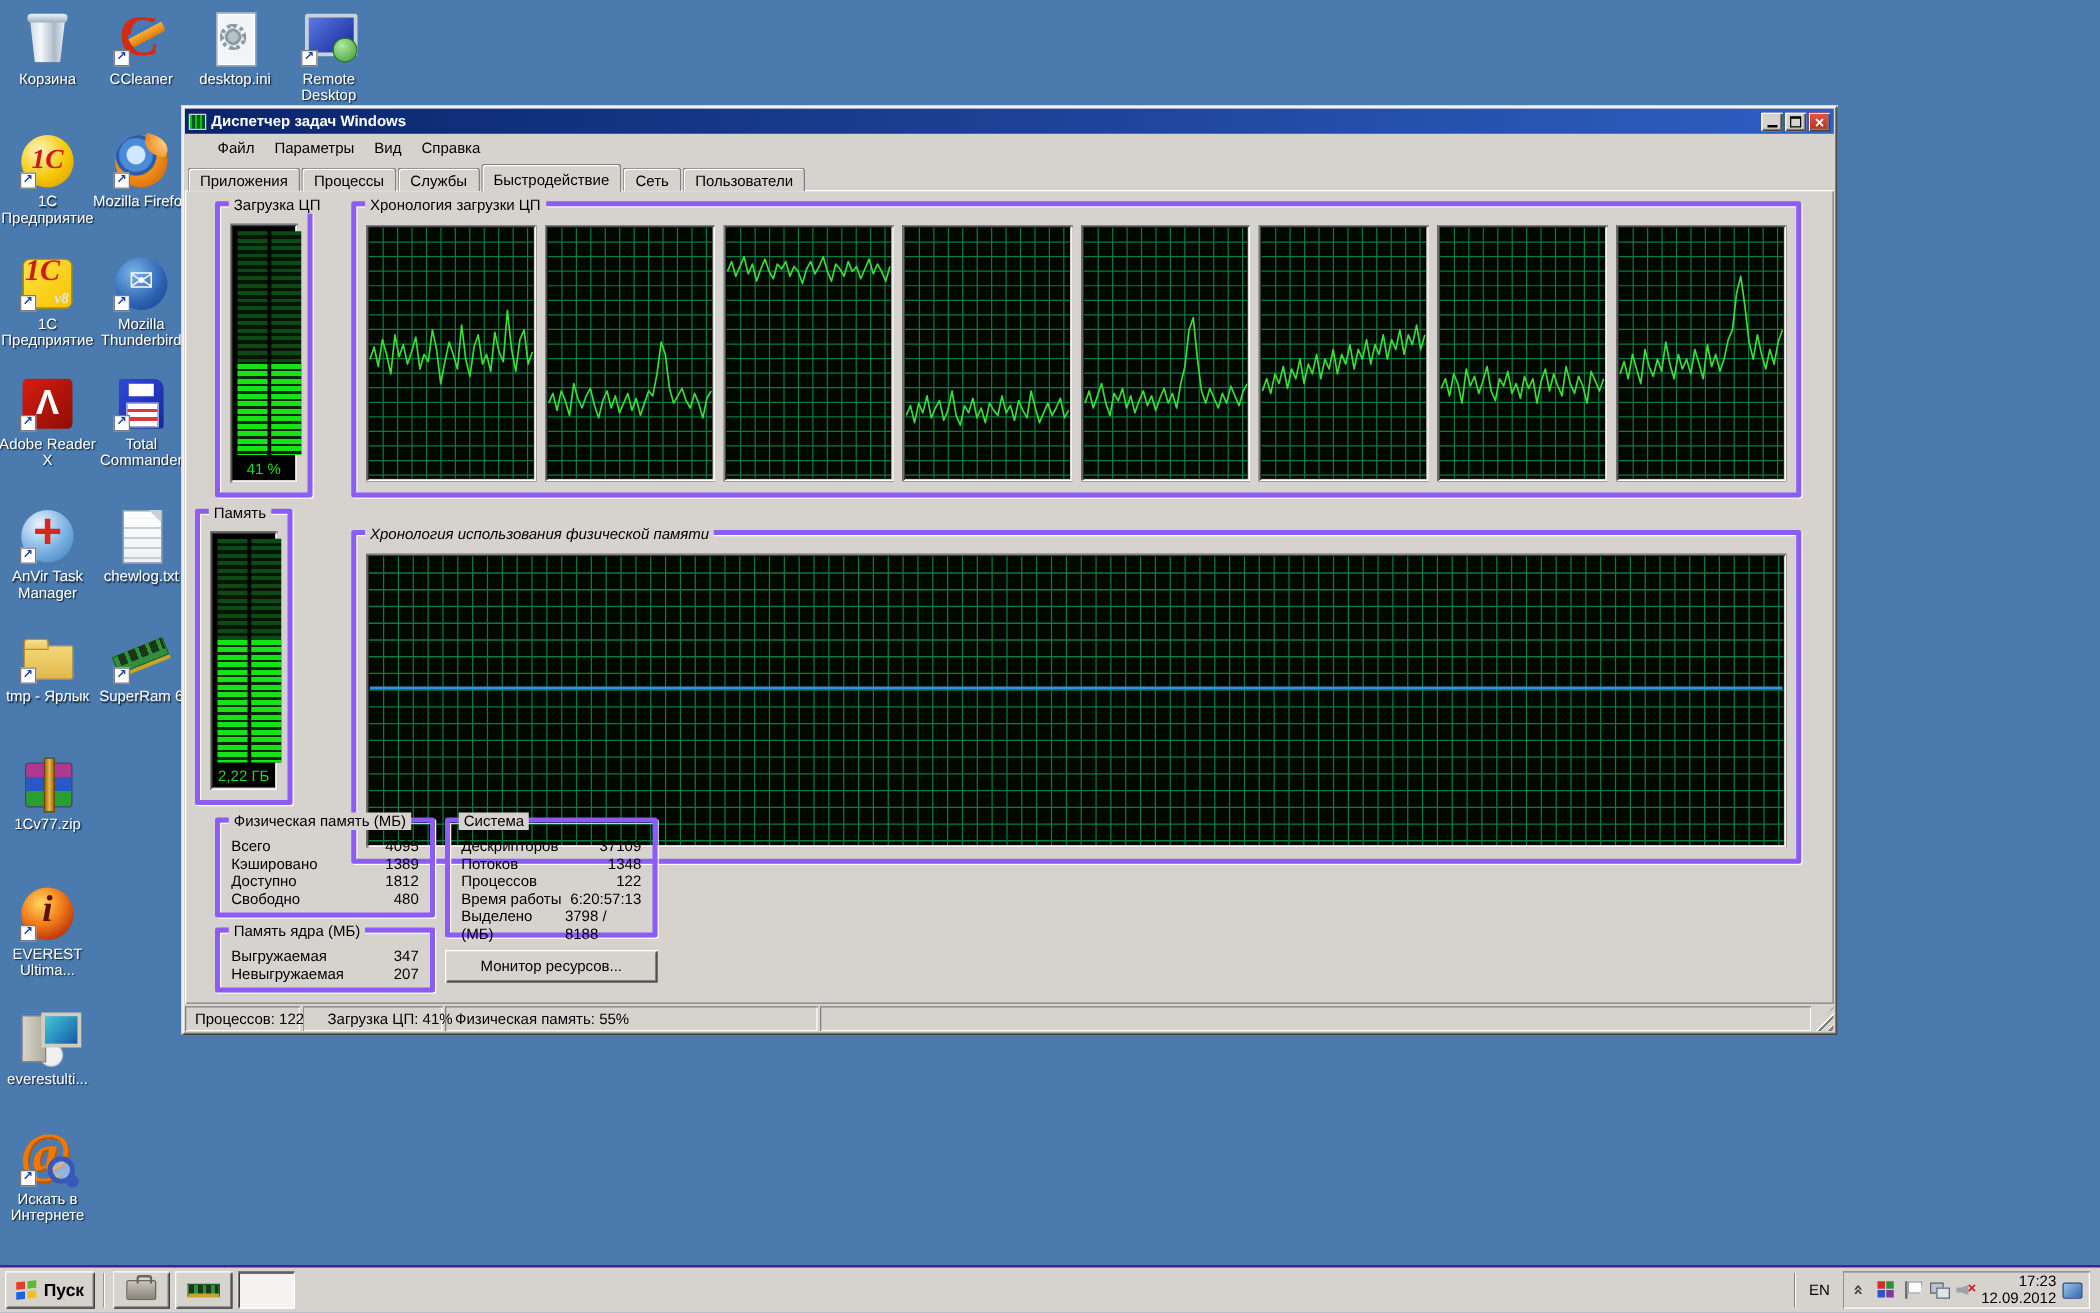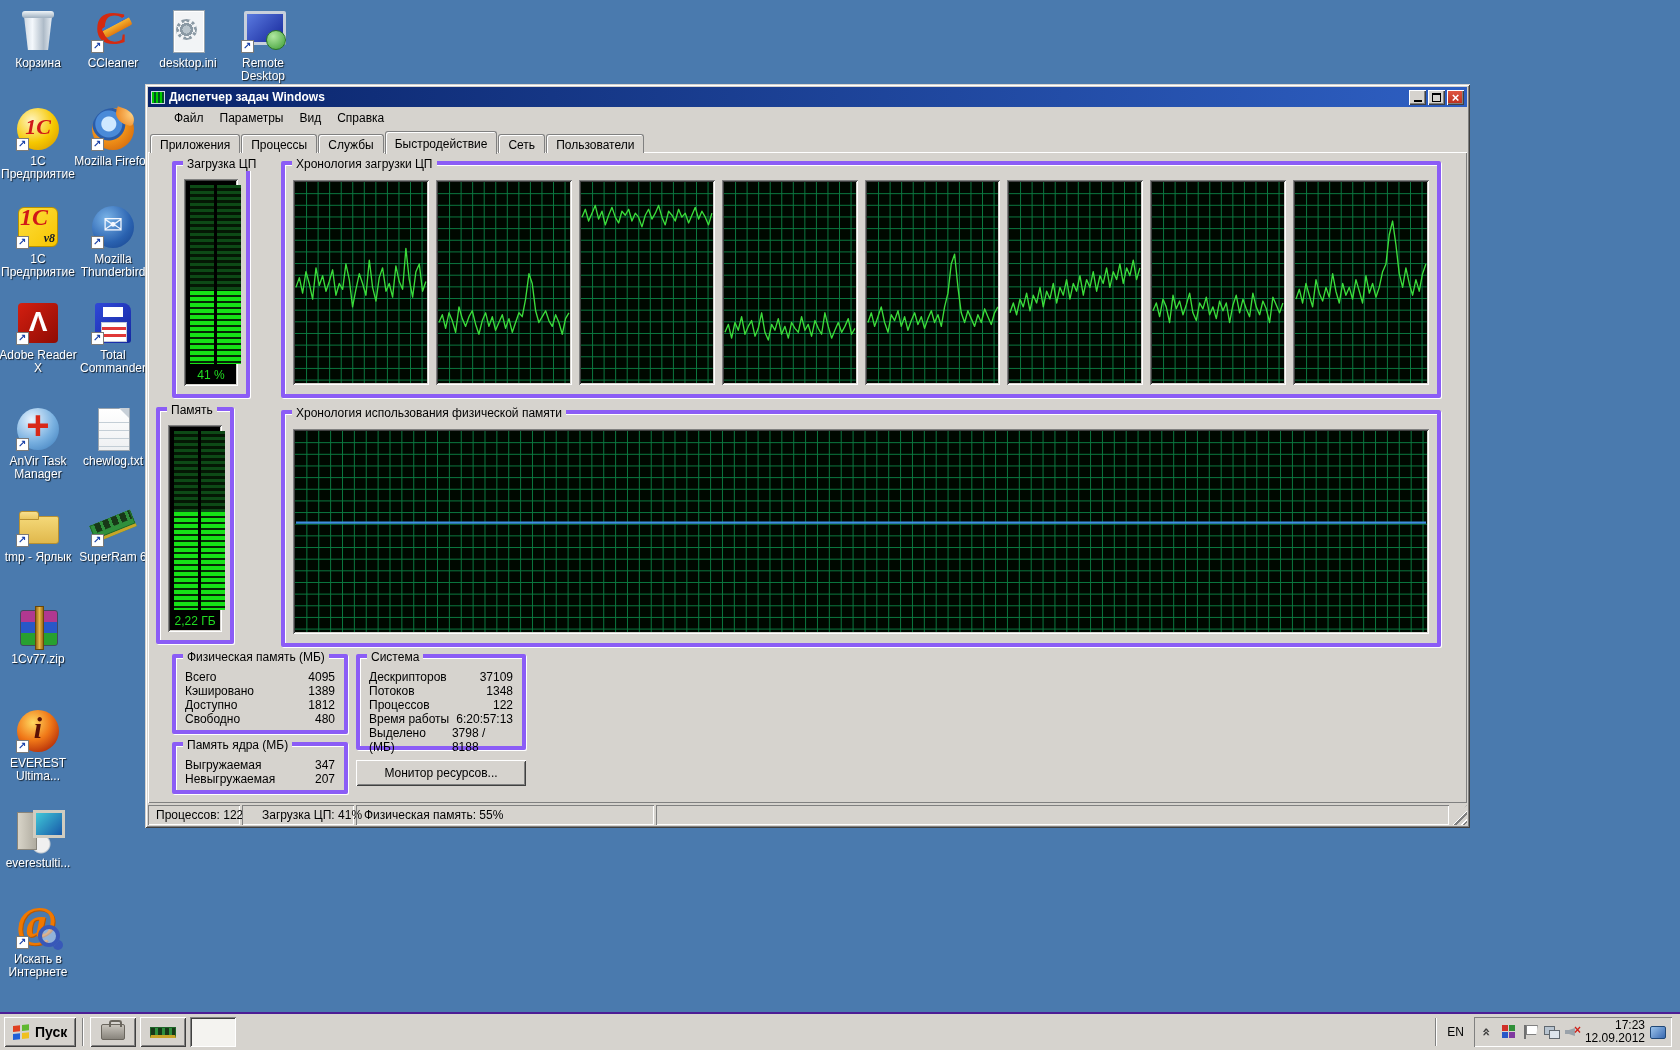--- a/index.html
+++ b/index.html
@@ -19,21 +19,21 @@
   .art-ccleaner::before{content:"C";position:absolute;left:5px;top:-6px;font:bold 46px "Liberation Serif",serif;color:#D42A10;}
   .art-ccleaner::after{content:"";position:absolute;left:12px;top:13px;width:30px;height:8px;background:linear-gradient(#f6b330,#e07810);border-top:3px solid #3a78c8;transform:rotate(-28deg);border-radius:3px;}
   .art-ini-file::before{content:"";position:absolute;left:8px;top:2px;width:30px;height:41px;background:#f2f4f6;border:1px solid #98a4ae;box-shadow:inset 0 0 0 1px #fff;}
   .art-ini-file::after{content:"";position:absolute;left:11px;top:11px;width:15px;height:15px;border-radius:50%;border:3px dotted #8a99a4;background:radial-gradient(circle,#b8c4cc 38%,#8a99a4 39% 62%,transparent 63%);}
   .art-remote-desktop::before{content:"";position:absolute;left:4px;top:3px;width:36px;height:28px;background:linear-gradient(135deg,#5a7ae0,#16279a);border:3px solid #c8d0dc;border-radius:2px;}
   .art-remote-desktop::after{content:"";position:absolute;left:26px;top:22px;width:18px;height:18px;border-radius:50%;background:radial-gradient(circle at 35% 30%,#b0e8a0,#3c9c34);border:1px solid #2a7424;}
   .art-onec::before{content:"";position:absolute;inset:2px;border-radius:50%;background:radial-gradient(circle at 35% 30%,#fff4c0,#f6c800 55%,#d09000);}
   .art-onec::after{content:"1С";position:absolute;left:0;right:0;top:8px;text-align:center;font:italic bold 22px "Liberation Serif",serif;color:#D01818;}
   .art-onec-v8::before{content:"";position:absolute;inset:3px;border-radius:6px;background:linear-gradient(135deg,#ffe040,#f6c400);border:1px solid #b89000;}
   .art-onec-v8::after{content:"1С";position:absolute;left:5px;top:0px;font:italic bold 24px "Liberation Serif",serif;color:#D01818;}
-  .v8b{position:absolute;right:6px;bottom:4px;font:bold italic 12px "Liberation Serif",serif;color:#0f172a;z-index:2;margin-top:20px;}
+  .v8b{position:absolute;right:6px;bottom:4px;font:bold italic 12px "Liberation Serif",serif;color:#e5e5e5;z-index:2;margin-top:20px;}
   .art-firefox::before{content:"";position:absolute;inset:2px;border-radius:50%;background:radial-gradient(circle at 40% 38%,#cfe8ff 0 7px,#4a8ad8 8px 13px,#2a5ca8 14px 16px,#f09018 17px,#c85a08);}
   .art-firefox::after{content:"";position:absolute;right:1px;top:3px;width:20px;height:15px;background:radial-gradient(circle at 80% 20%,#ffd080,#e87810);border-radius:0 70% 20% 70%;transform:rotate(18deg);}
   .art-thunderbird::before{content:"";position:absolute;inset:2px;border-radius:50%;background:radial-gradient(circle at 35% 30%,#7ab4e8,#2a62b0 60%,#16418a);}
   .art-thunderbird::after{content:"\2709";position:absolute;left:0;right:0;top:7px;text-align:center;font-size:24px;color:#f4f8ff;}
   .art-adobe-reader::before{content:"";position:absolute;inset:3px;background:linear-gradient(135deg,#d41f10,#8f0c04);border-radius:4px;}
   .art-adobe-reader::after{content:"\039B";position:absolute;left:0;right:0;top:6px;text-align:center;font:bold 28px "Liberation Sans",sans-serif;color:#fff;}
   .art-total-commander::before{content:"";position:absolute;inset:3px 5px;background:linear-gradient(#fff,#fff) 50% 4px/20px 10px no-repeat,linear-gradient(135deg,#3048d8,#1428a0);border-radius:3px 8px 3px 3px;}
   .art-total-commander::after{content:"";position:absolute;left:11px;top:22px;width:24px;height:18px;background:repeating-linear-gradient(#fff 0 4px,#e03838 4px 7px);border:1px solid #c0c8d8;}
   .art-anvir::before{content:"";position:absolute;inset:2px;border-radius:50%;background:radial-gradient(circle at 35% 28%,#e8f4ff,#78b0e0 55%,#3878b8);}
   .art-anvir::after{content:"+";position:absolute;left:0;right:0;top:-3px;text-align:center;font:bold 40px "Liberation Sans",sans-serif;color:#D82818;}
@@ -595,21 +595,21 @@
           <div class="ledcol c1">
               <div class="ledfill" style="height: 55%;"></div>
             </div>
           <div class="ledcol c2">
               <div class="ledfill" style="height: 55%;"></div>
             </div>
           <div class="gvalue">2,22 ГБ</div>
         </div>
       </div>
 
-      <div class="group" style="left:133px;top:258px;width:1160px;height:237px;">
+      <div class="group" style="left:133px;top:272px;width:1160px;height:267px;font-style:italic;">
         <span class="glabel">Хронология использования физической памяти</span>
         <div class="memchart">
             <svg viewBox="0 0 1144 207" preserveAspectRatio="none">
               <rect width="1144" height="207" fill="#000800"></rect>
               <g stroke="#0B7B41" stroke-width="1">
                 <line x1="12" y1="0" x2="12" y2="207"></line>
                 <line x1="24" y1="0" x2="24" y2="207"></line>
                 <line x1="36" y1="0" x2="36" y2="207"></line>
                 <line x1="48" y1="0" x2="48" y2="207"></line>
                 <line x1="60" y1="0" x2="60" y2="207"></line>

